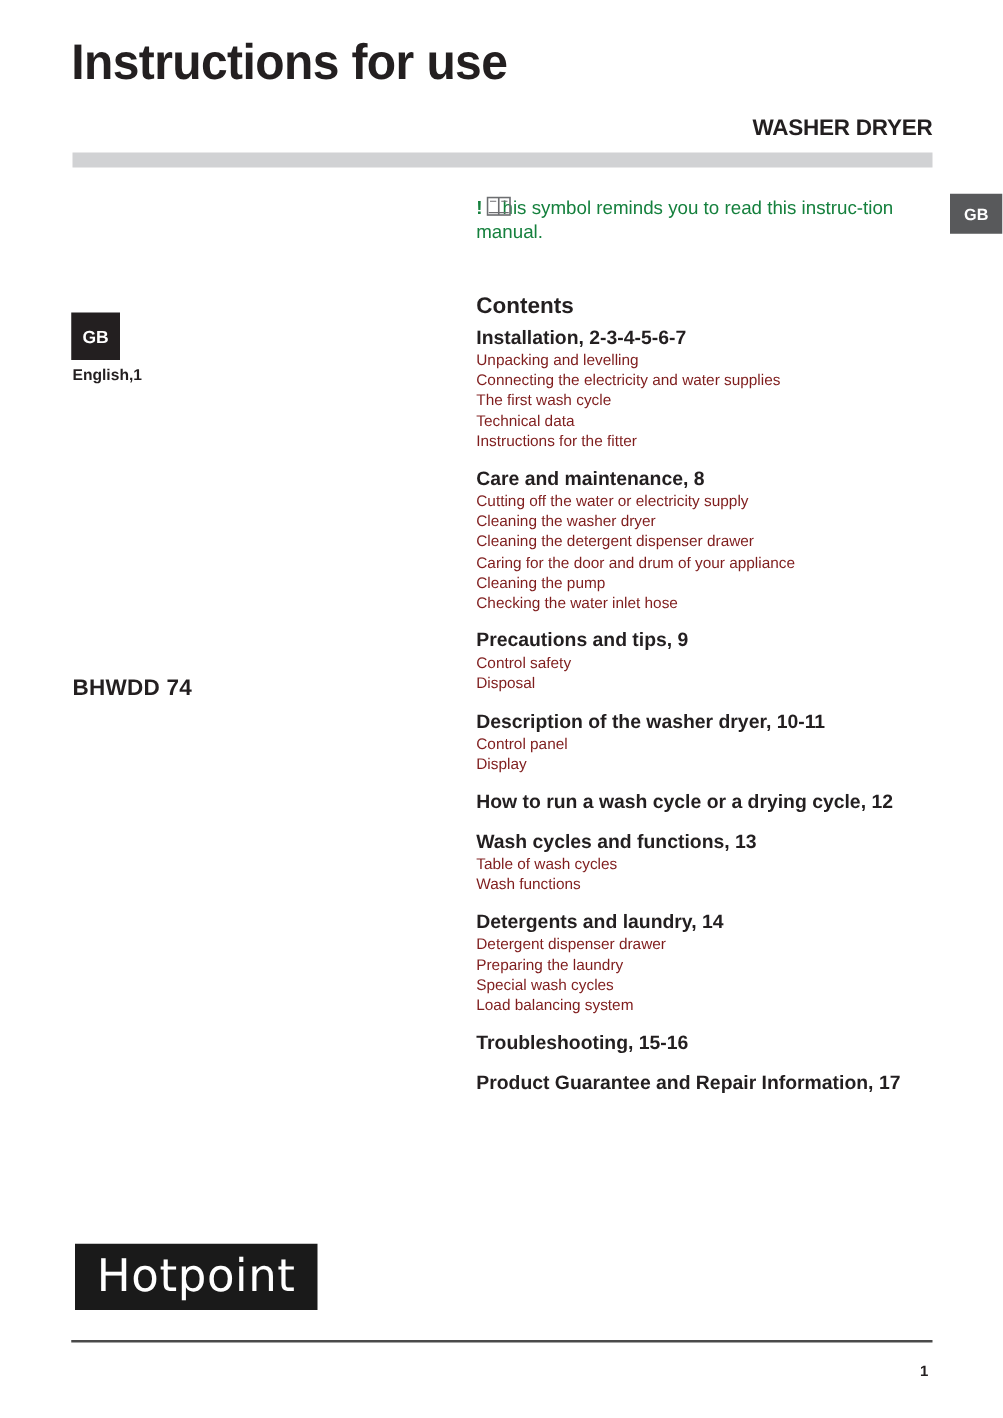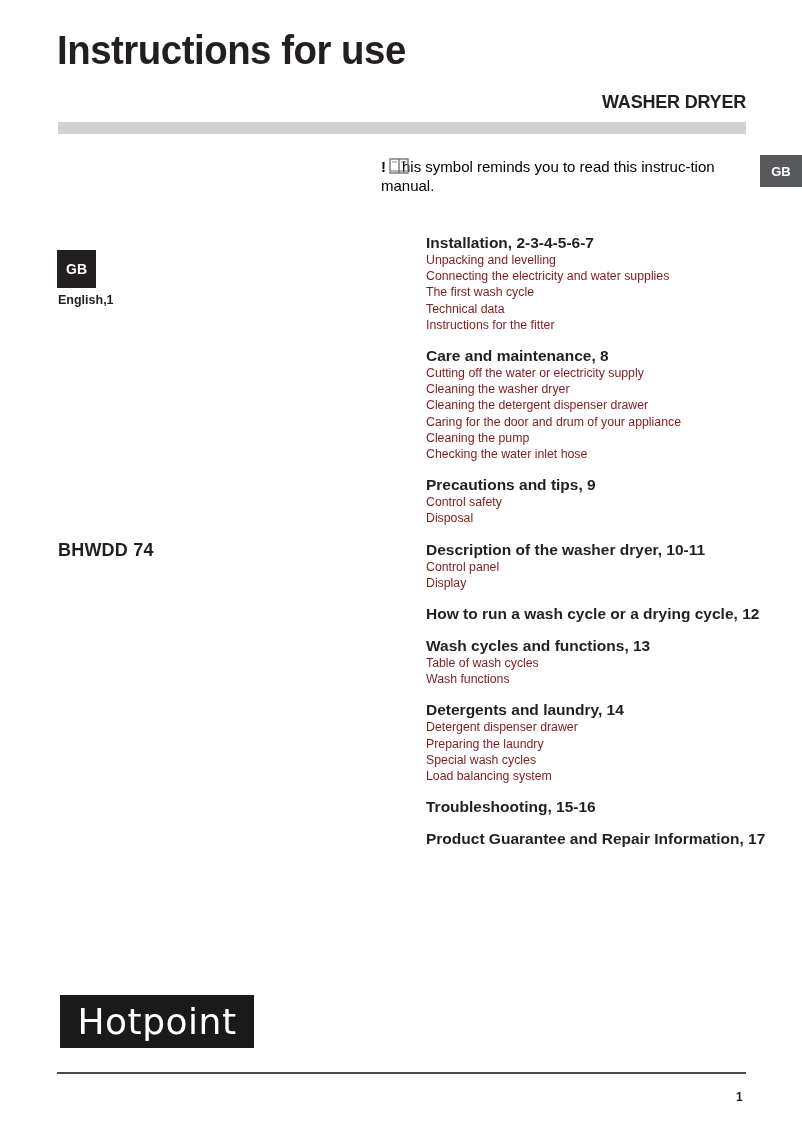--- a/index.html
+++ b/index.html
@@ -5,33 +5,33 @@
     * { margin: 0; padding: 0; box-sizing: border-box; }
     html, body { width: 802px; height: 1134px; background: #ffffff; overflow: hidden; }
     body { position: relative; font-family: "Liberation Sans", sans-serif; color: #231f20; }
 
     .title { position: absolute; left: 57px; top: 26px; font-size: 40px; font-weight: bold; letter-spacing: -0.5px; line-height: 1.2; transform: scaleX(0.96); transform-origin: left; }
     .subtitle { position: absolute; right: 56px; top: 92px; font-size: 18px; font-weight: bold; letter-spacing: -0.2px; }
     .grey-bar { position: absolute; left: 58px; top: 122px; width: 688px; height: 12px; background: #d1d2d4; }
 
     .side-tab { position: absolute; left: 760px; top: 155px; width: 42px; height: 32px; background: #58595b; color: #fff; font-weight: bold; font-size: 13px; display: flex; align-items: center; justify-content: center; }
 
-    .notice { position: absolute; left: 381px; top: 157px; width: 350px; font-size: 15px; line-height: 19px; color: #000000; }
+    .notice { position: absolute; left: 381px; top: 157px; width: 350px; font-size: 15px; line-height: 19px; color: #15803d; }
     .notice .excl { font-weight: bold; margin-right: 3px; }
     .book-icon { display: inline-block; width: 20px; height: 16px; vertical-align: -2px; margin-right: -7px; position: relative; }
     .book-icon svg { display: block; }
 
     .lang-badge { position: absolute; left: 57px; top: 250px; width: 39px; height: 38px; background: #231f20; color: #fff; font-weight: bold; font-size: 14px; display: flex; align-items: center; justify-content: center; }
     .lang-label { position: absolute; left: 58px; top: 293px; font-size: 12.5px; font-weight: bold; }
 
     .model { position: absolute; left: 58px; top: 512px; font-size: 18px; font-weight: bold; letter-spacing: 0.2px; margin-top: 28px; }
 
     .contents { position: absolute; left: 381px; top: 233px; width: 410px; }
     .contents-heading { font-size: 18px; font-weight: bold; margin-bottom: 6px; line-height: 22px; }
-    .section { margin-bottom: 13px; margin-left: 45px; }
+    .section { margin-bottom: 13px; }
     .section-title { font-size: 15.5px; font-weight: bold; line-height: 19px; white-space: nowrap; }
     .section-item { font-size: 12.3px; line-height: 16.2px; color: #7f1d1d; white-space: nowrap; }
 
     .logo { position: absolute; left: 60px; top: 995px; width: 194px; height: 53px; background: #1a1a1a; color: #fff; display: flex; align-items: center; justify-content: center; font-family: "DejaVu Sans", sans-serif; font-size: 36px; letter-spacing: 0.5px; }
 
     .footer-rule { position: absolute; left: 57px; top: 1072px; width: 689px; height: 2px; background: #4a4a4a; }
     .page-number { position: absolute; left: 736px; top: 1090px; font-size: 12px; font-weight: bold; }
   </style>
 </head>
 <body>
@@ -55,20 +55,21 @@
 </div>
 
 <div class="lang-badge">
   <span>GB</span>
 </div>
 <div class="lang-label">English,1</div>
 
 <div class="model">BHWDD 74</div>
 
 <div class="contents">
+  <div class="contents-heading">Contents</div>
 
   <div class="section">
     <div class="section-title">Installation, 2-3-4-5-6-7</div>
     <div class="section-item">Unpacking and levelling</div>
     <div class="section-item">Connecting the electricity and water supplies</div>
     <div class="section-item">The first wash cycle</div>
     <div class="section-item">Technical data</div>
     <div class="section-item">Instructions for the fitter</div>
   </div>
 

